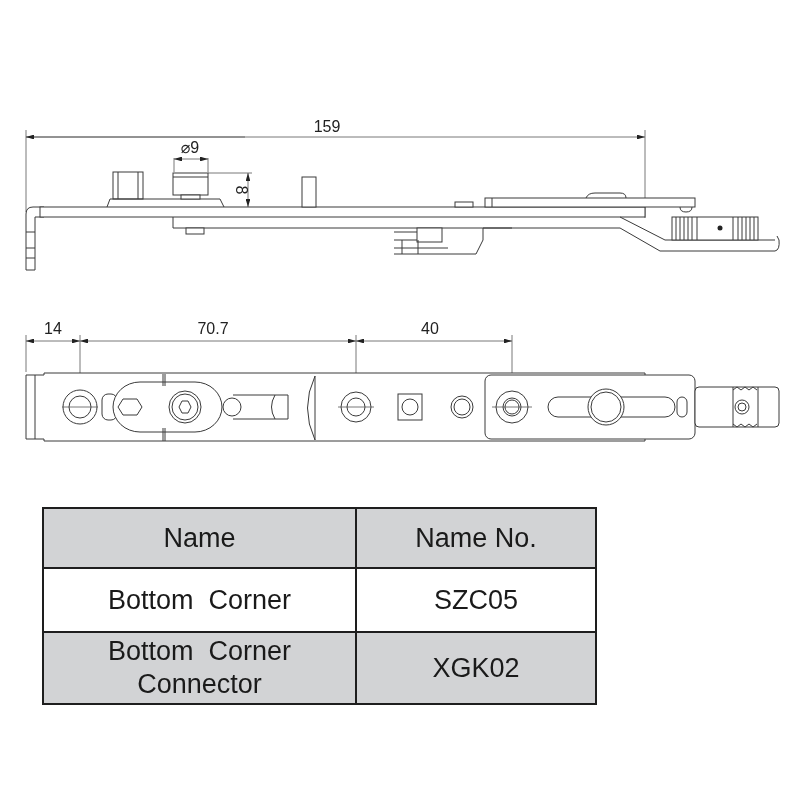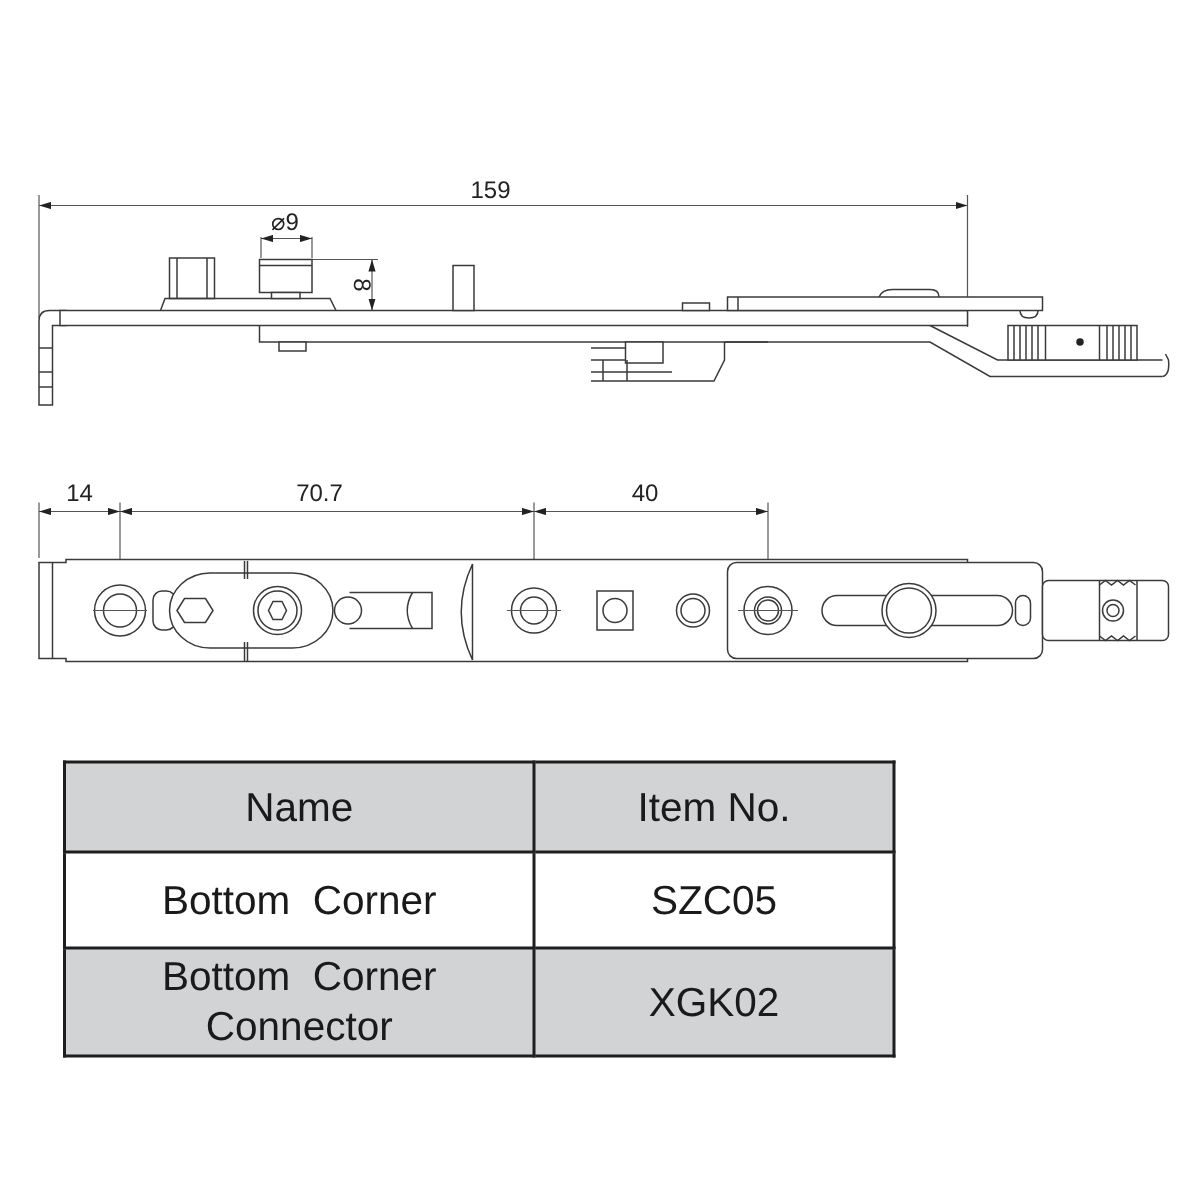--- a/index.html
+++ b/index.html
@@ -166,21 +166,21 @@
 
 <div class="table-wrap">
   <table class="spec">
     <colgroup>
         <col class="c1">
         <col class="c2">
       </colgroup>
     <tbody>
         <tr class="hdr">
       <td>Name</td>
-      <td>Item No.</td>
+      <td>Name No.</td>
     </tr>
     <tr class="r1">
       <td><span style="white-space:pre">Bottom  Corner</span></td>
       <td>SZC05</td>
     </tr>
     <tr class="r2">
       <td>
         <div style="white-space:pre">Bottom  Corner</div>
         <div>Connector</div>
       </td>

